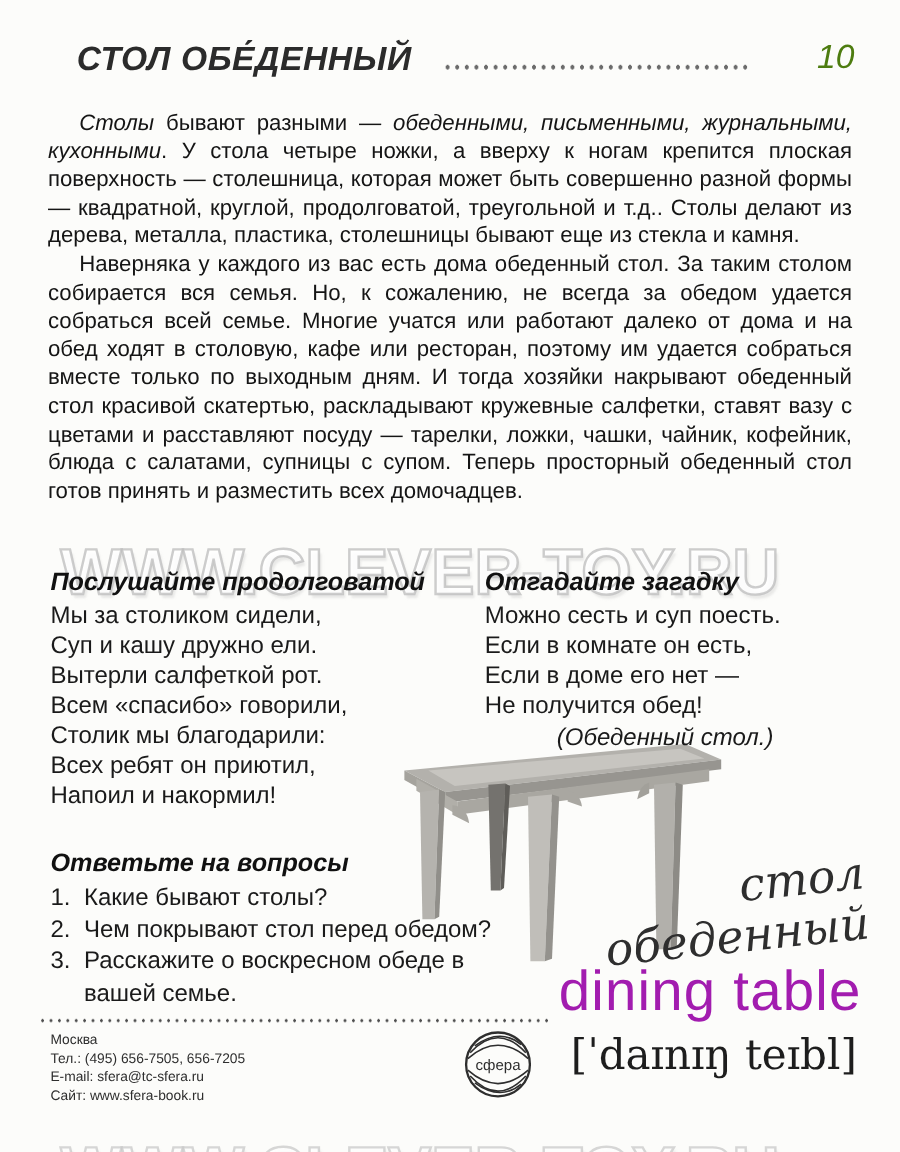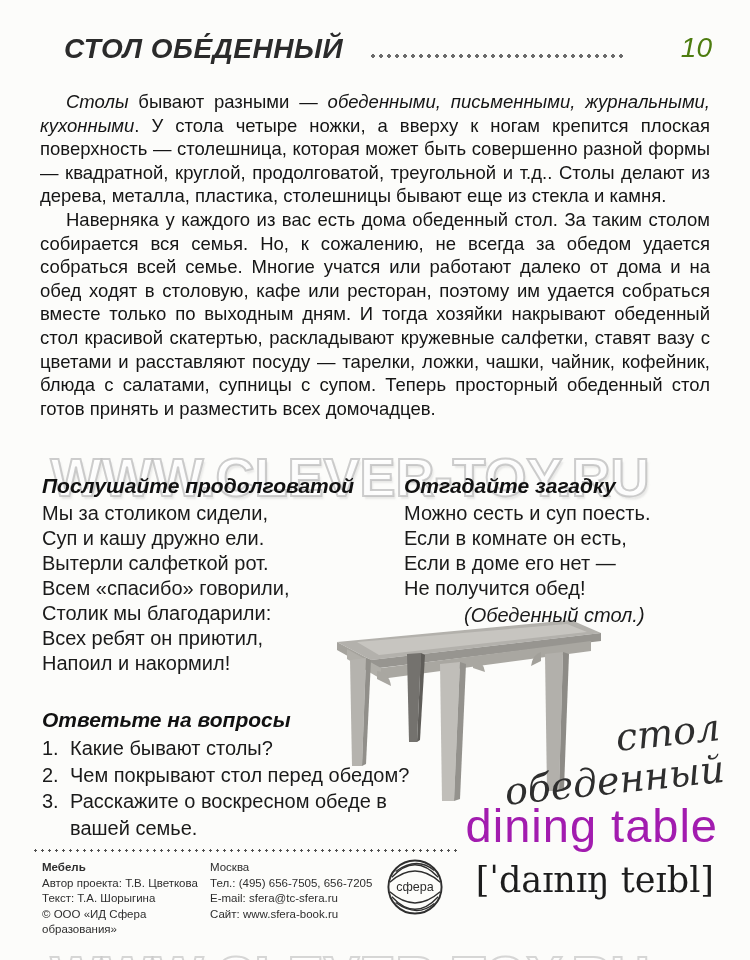--- a/index.html
+++ b/index.html
@@ -192,26 +192,20 @@
 
   <div class="ru-script">
     <div>стол</div>
     <div>обеденный</div>
   </div>
   <div class="en-word">dining table</div>
   <div class="ipa">[ˈdaɪnɪŋ teɪbl]</div>
 
   <div class="footer-rule"></div>
   <div class="footer">
-    <div class="col1">
-      <div class="series">Мебель</div>
-      <div>Автор проекта: Т.В. Цветкова</div>
-      <div>Текст: Т.А. Шорыгина</div>
-      <div>© ООО «ИД Сфера образования»</div>
-    </div>
     <div class="col2">
       <div>Москва</div>
       <div>Тел.: (495) 656-7505, 656-7205</div>
       <div>E-mail: sfera@tc-sfera.ru</div>
       <div>Сайт: www.sfera-book.ru</div>
     </div>
   </div>
 
   <div class="logo">
     <svg viewBox="0 0 60 60" width="58" height="58">

